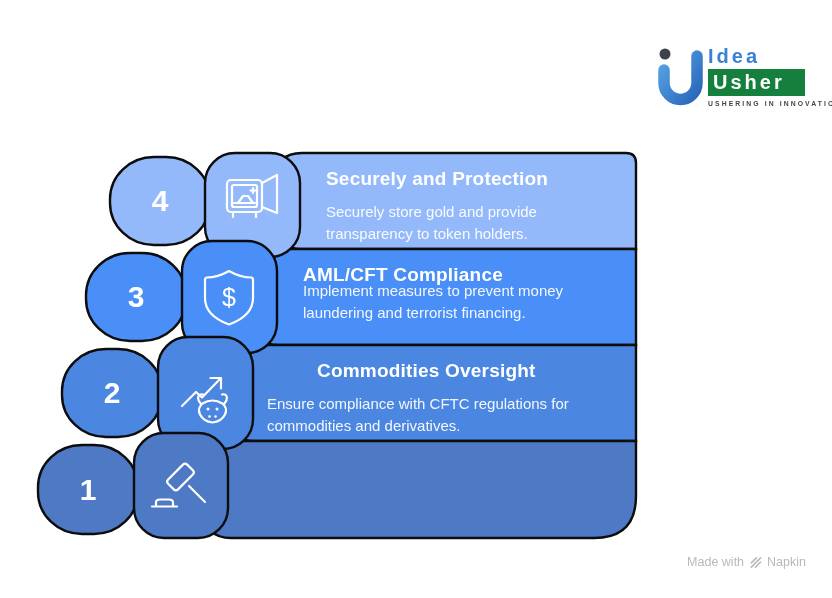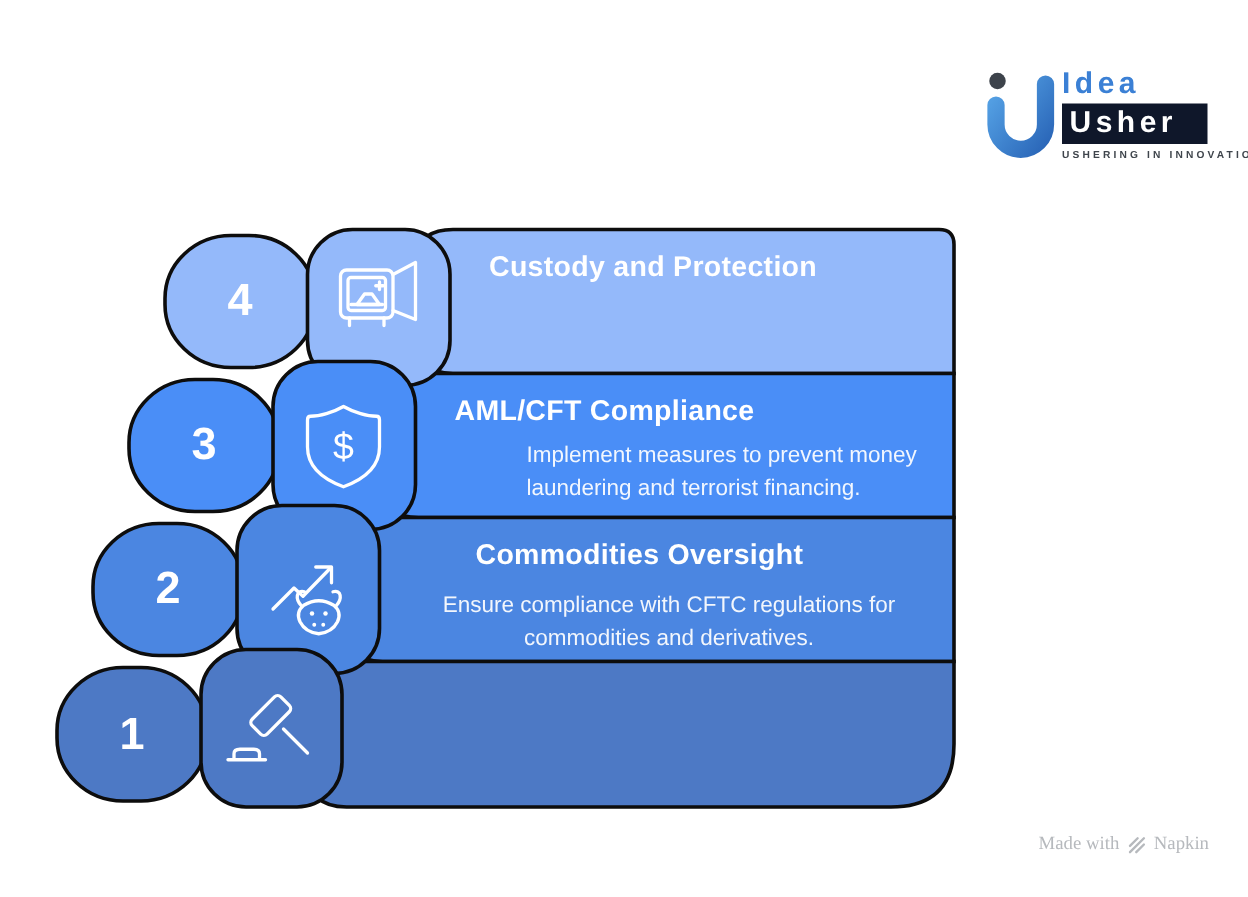--- a/index.html
+++ b/index.html
@@ -18,36 +18,36 @@
   .num-1{left:38px;top:445px;height:89px;}
 
   .step-title{position:absolute;color:#ffffff;font-size:19px;font-weight:bold;letter-spacing:.2px;}
   .title-4{left:326px;top:168px;}
   .title-3{left:303px;top:264px;}
   .title-2{left:279px;top:360px;margin-left:38px;}
   .title-1{left:256px;top:456px;}
 
   .step-desc{position:absolute;color:#ffffff;opacity:.93;font-size:15px;line-height:22px;}
   .desc-4{left:326px;top:201px;width:250px;}
-  .desc-3{left:303px;top:293px;width:292px;margin-left:48px;}
-  .desc-2{left:279px;top:393px;width:334px;text-align:center;}
+  .desc-3{left:303px;top:280px;width:292px;}
+  .desc-2{left:267px;top:393px;width:334px;}
   .desc-1{left:256px;top:489px;width:380px;}
 
   
   .logo{position:absolute;left:652px;top:42px;width:170px;height:72px;display:flex;}
   .logo-mark{width:54px;height:70px;flex:0 0 auto;}
   .logo-text{margin-left:2px;display:flex;flex-direction:column;}
   .logo-idea{color:#3b80d5;font-size:20px;font-weight:bold;letter-spacing:3px;line-height:22px;margin-top:3px;}
-  .logo-usher{background:#0f172a;color:#ffffff;font-size:20px;font-weight:bold;letter-spacing:3px;
+  .logo-usher{background:#15803d;color:#ffffff;font-size:20px;font-weight:bold;letter-spacing:3px;
               line-height:26px;padding:0 4px 1px 5px;margin-top:2px;width:88px;}
   .logo-tagline{color:#3f454c;font-size:6.8px;font-weight:bold;letter-spacing:2.1px;margin-top:4px;white-space:nowrap;}
 
   
   .footer{position:absolute;right:26px;top:555px;display:flex;align-items:flex-end;gap:5px;
-          color:#b6b9bd;font-size:12.5px;font-family:Liberation Serif, serif;}
+          color:#b6b9bd;font-size:12.5px;}
   .napkin-glyph{width:13px;height:14px;}
 </style>
 </head>
 <body>
 
 <div class="canvas">
 
   <svg class="diagram" width="832" height="598" viewBox="0 0 832 598">
 
     <path class="shape" d="M 302 153 H 626 Q 636 153 636 163 V 249 H 302 Q 276 249 276 223 V 179 Q 276 153 302 153 Z" fill="#94b9fa"></path>
@@ -98,24 +98,25 @@
       <path class="glyph" d="M156 506 v -3.5 Q 156 499.5 160 499.5 H 169 Q 173 499.5 173 502.5 V 506"></path>
       <path class="glyph" d="M152 506.5 H 177"></path>
     </g>
   </svg>
 
   <div class="step-num num-4">4</div>
   <div class="step-num num-3">3</div>
   <div class="step-num num-2">2</div>
   <div class="step-num num-1">1</div>
 
-  <div class="step-title title-4">Custody and Protection</div>
+  <div class="step-title title-4">Securely and Protection</div>
   <div class="step-title title-3">AML/CFT Compliance</div>
   <div class="step-title title-2">Commodities Oversight</div>
 
+  <div class="step-desc desc-4">Securely store gold and provide transparency to token holders.</div>
   <div class="step-desc desc-3">Implement measures to prevent money laundering and terrorist financing.</div>
   <div class="step-desc desc-2">Ensure compliance with CFTC regulations for commodities and derivatives.</div>
 
   <div class="logo">
     <svg class="logo-mark" viewBox="0 0 54 70">
       <defs>
         <linearGradient id="lg-u" x1="0" y1="0" x2="1" y2="1">
           <stop offset="0" stop-color="#56a3e6"></stop>
           <stop offset="1" stop-color="#2a66b8"></stop>
         </linearGradient>

